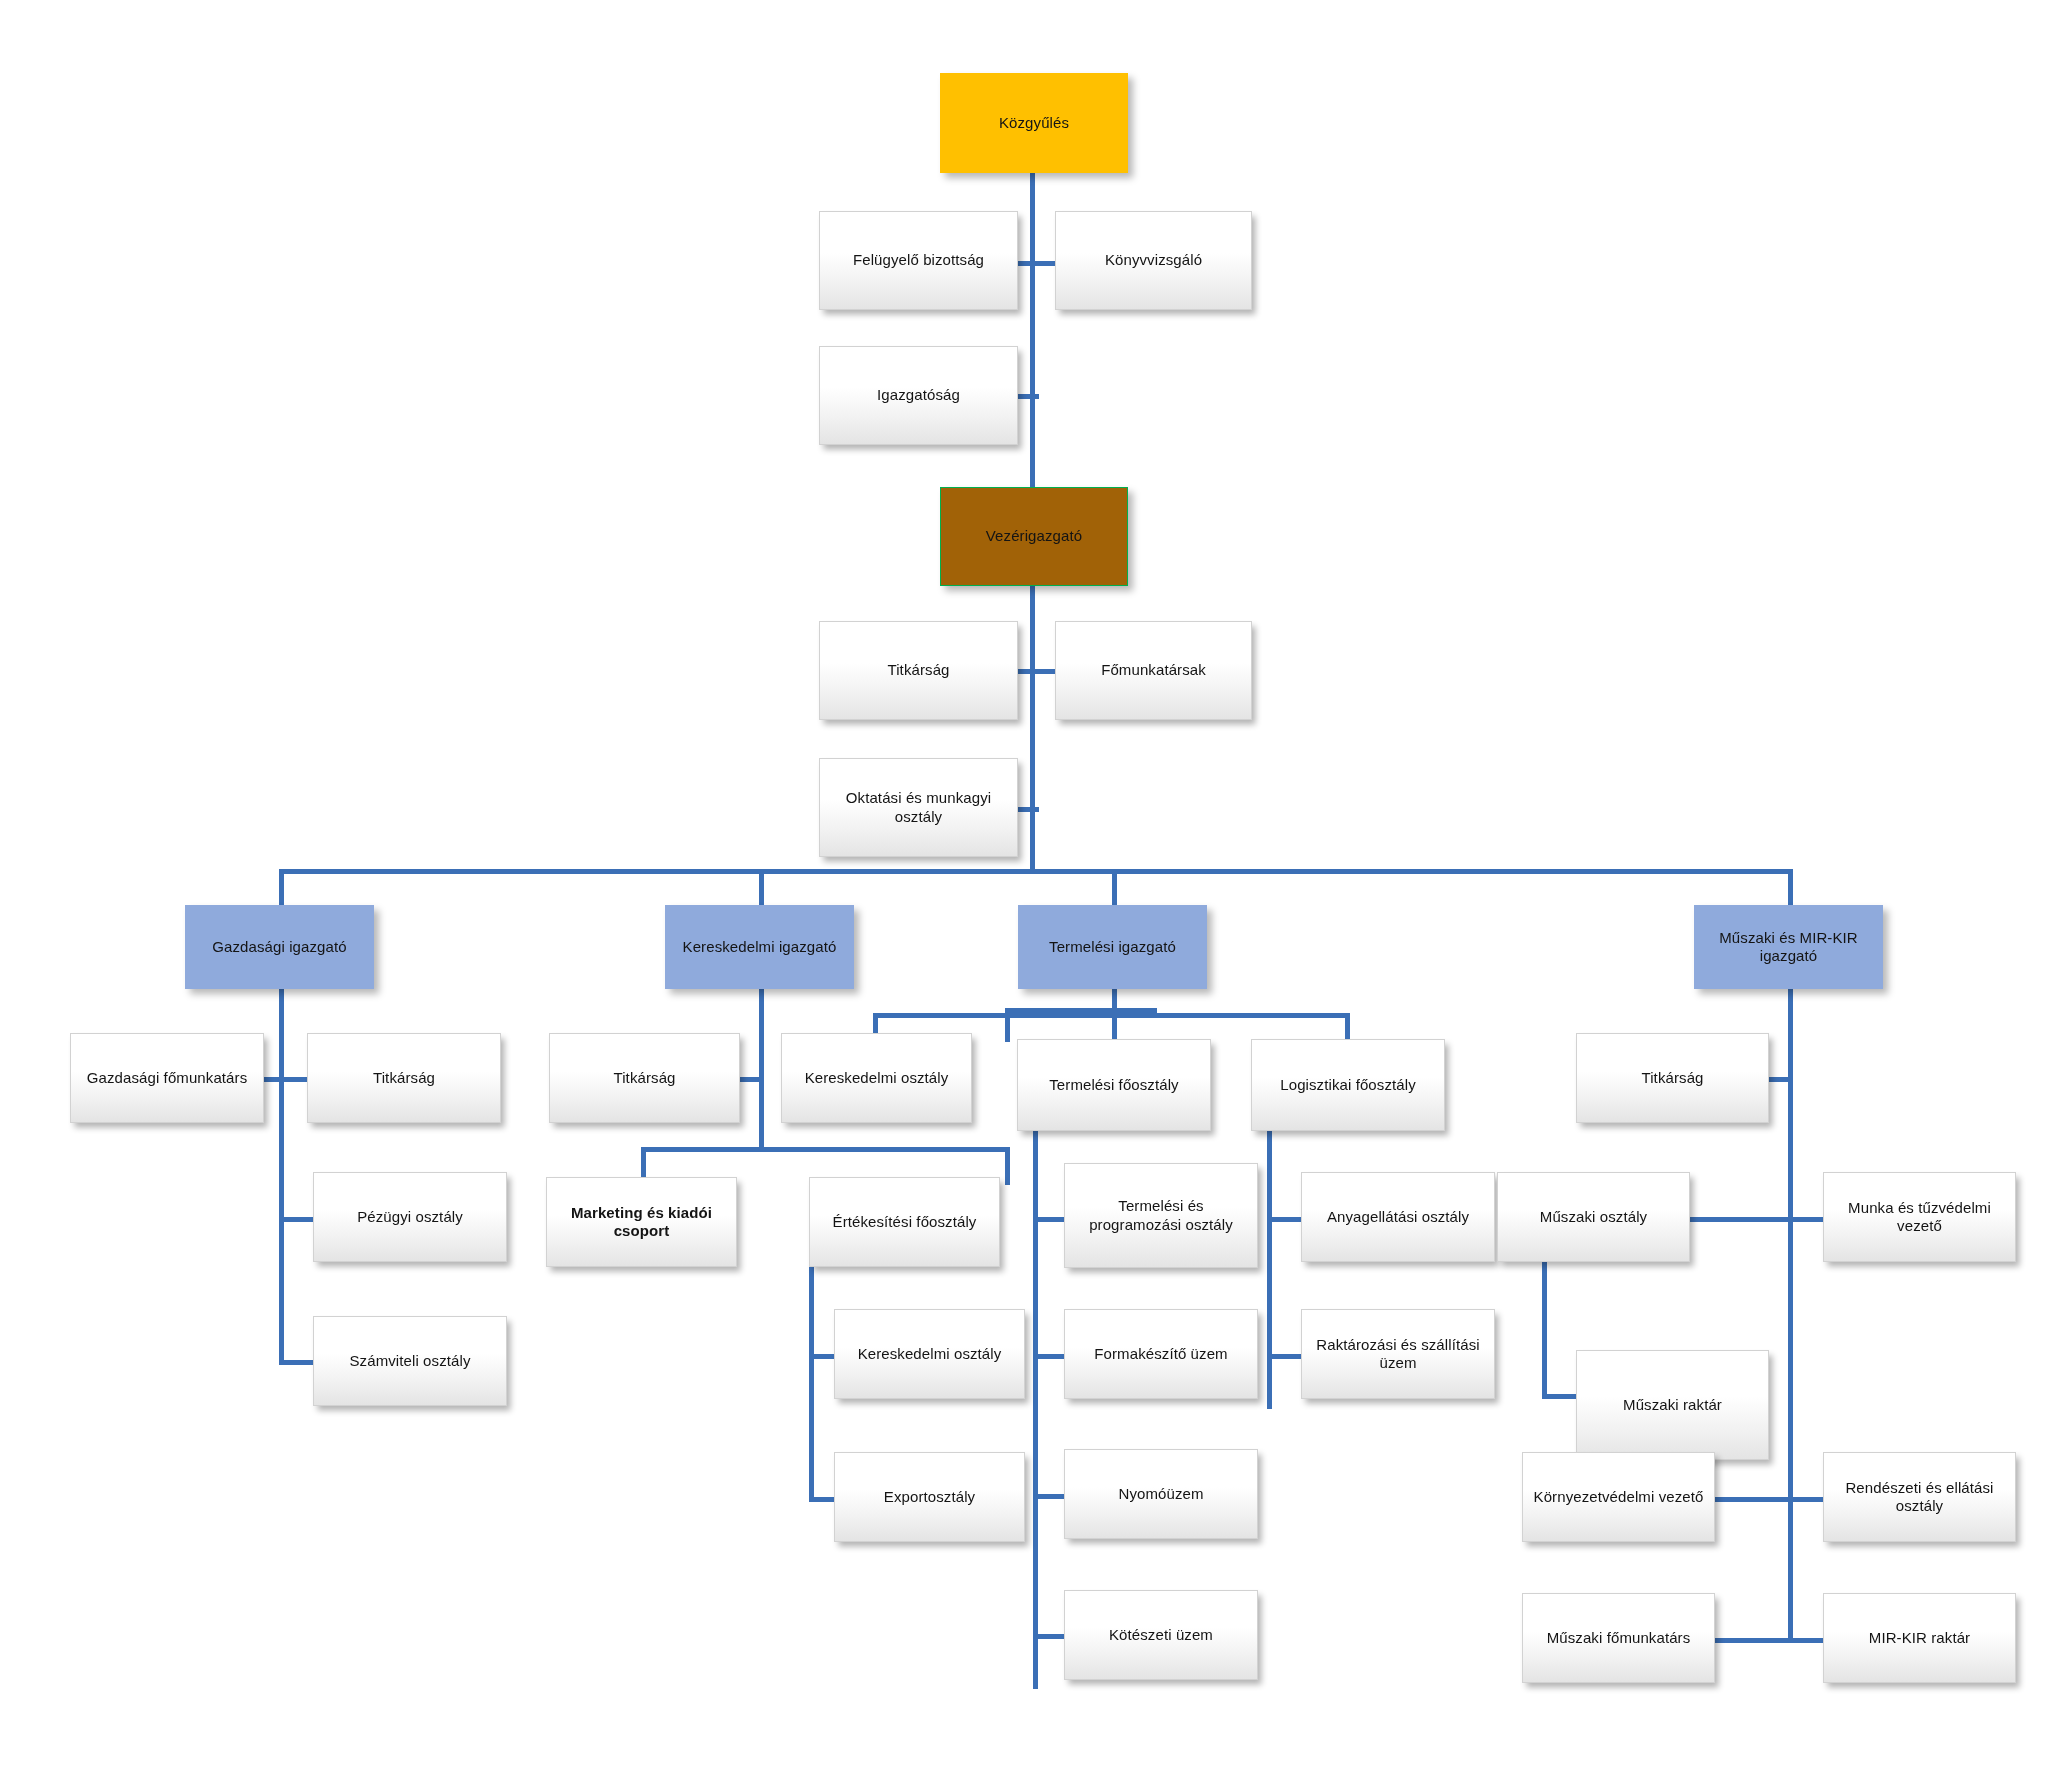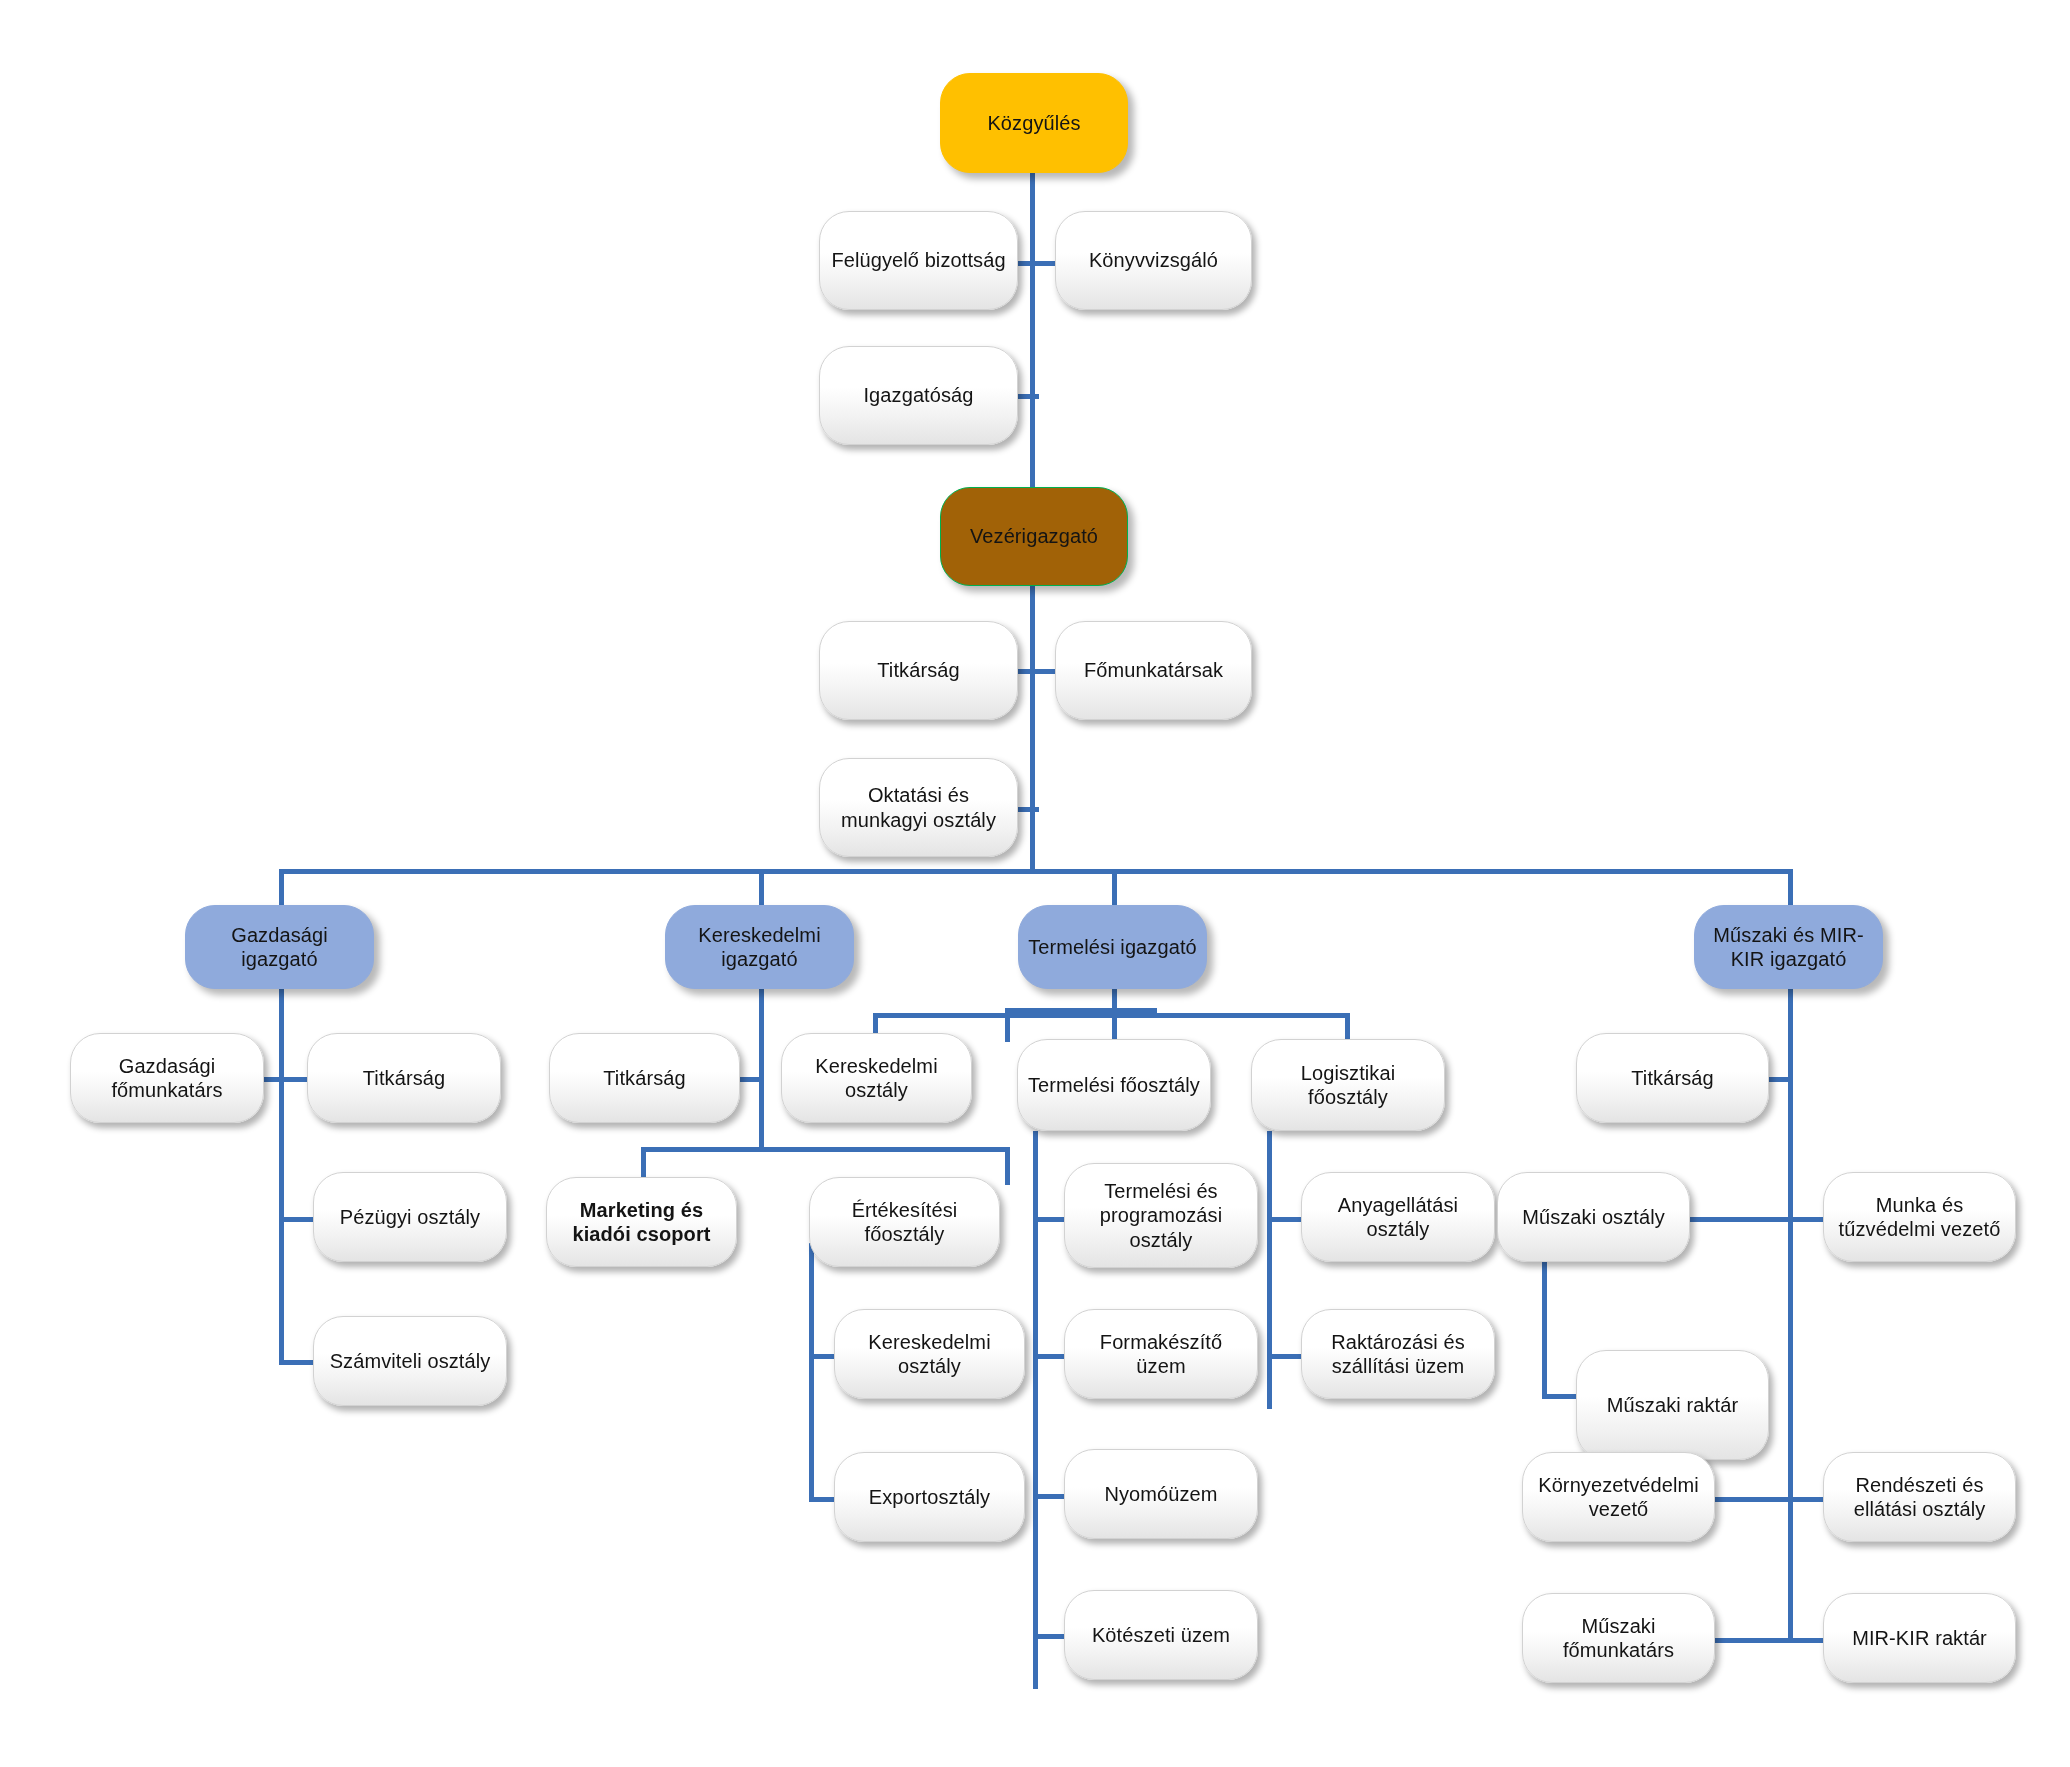--- a/index.html
+++ b/index.html
@@ -28,25 +28,24 @@
   
   .node{
     position:absolute;
     z-index:3;
     display:flex;
     align-items:center;
     justify-content:center;
     text-align:center;
     box-sizing:border-box;
     padding:3.6px 9px;
-    font-size:20px;
+    font-size:15px;
     line-height:1.22;
     color:#141414;
     letter-spacing:0.1px;
-    border-radius:30px;
   }
   .node span{display:block;width:100%;}
 
   .node.plain{
     background:linear-gradient(to bottom,#ffffff 0%,#ffffff 42%,#f2f2f2 72%,#e4e4e4 100%);
     border:0.9px solid #d2d2d2;
     box-shadow:3.6px 4.5px 6.3px rgba(0,0,0,0.30);
   }
   .node.gold{
     background:#FFC000;

